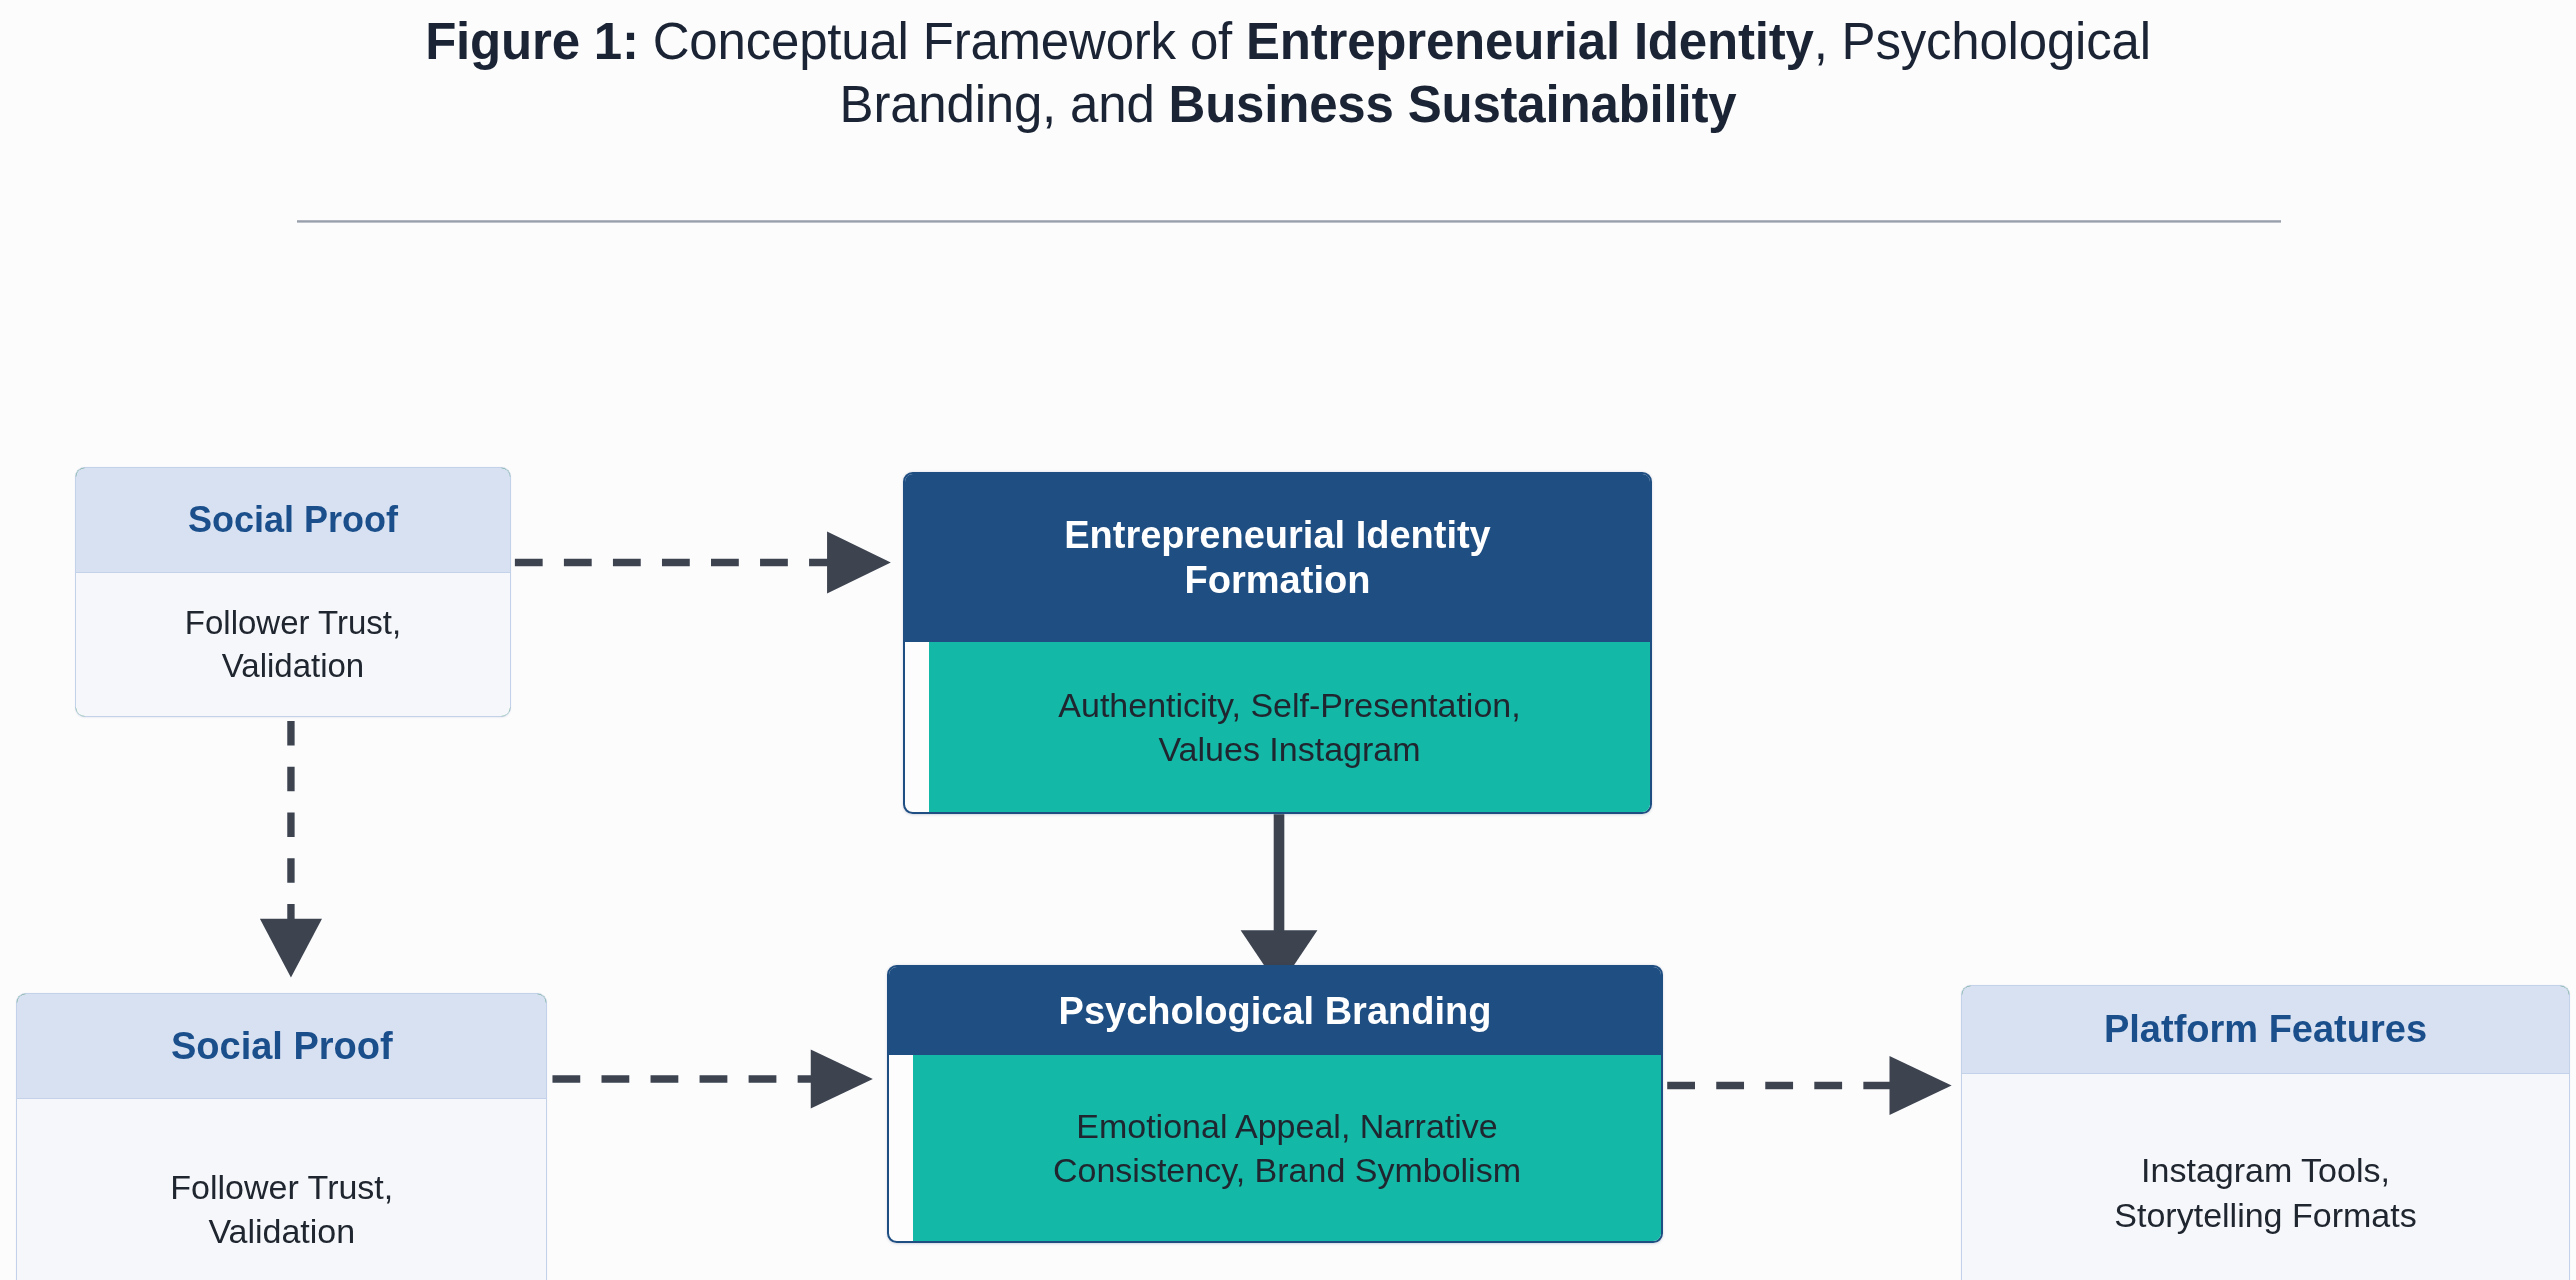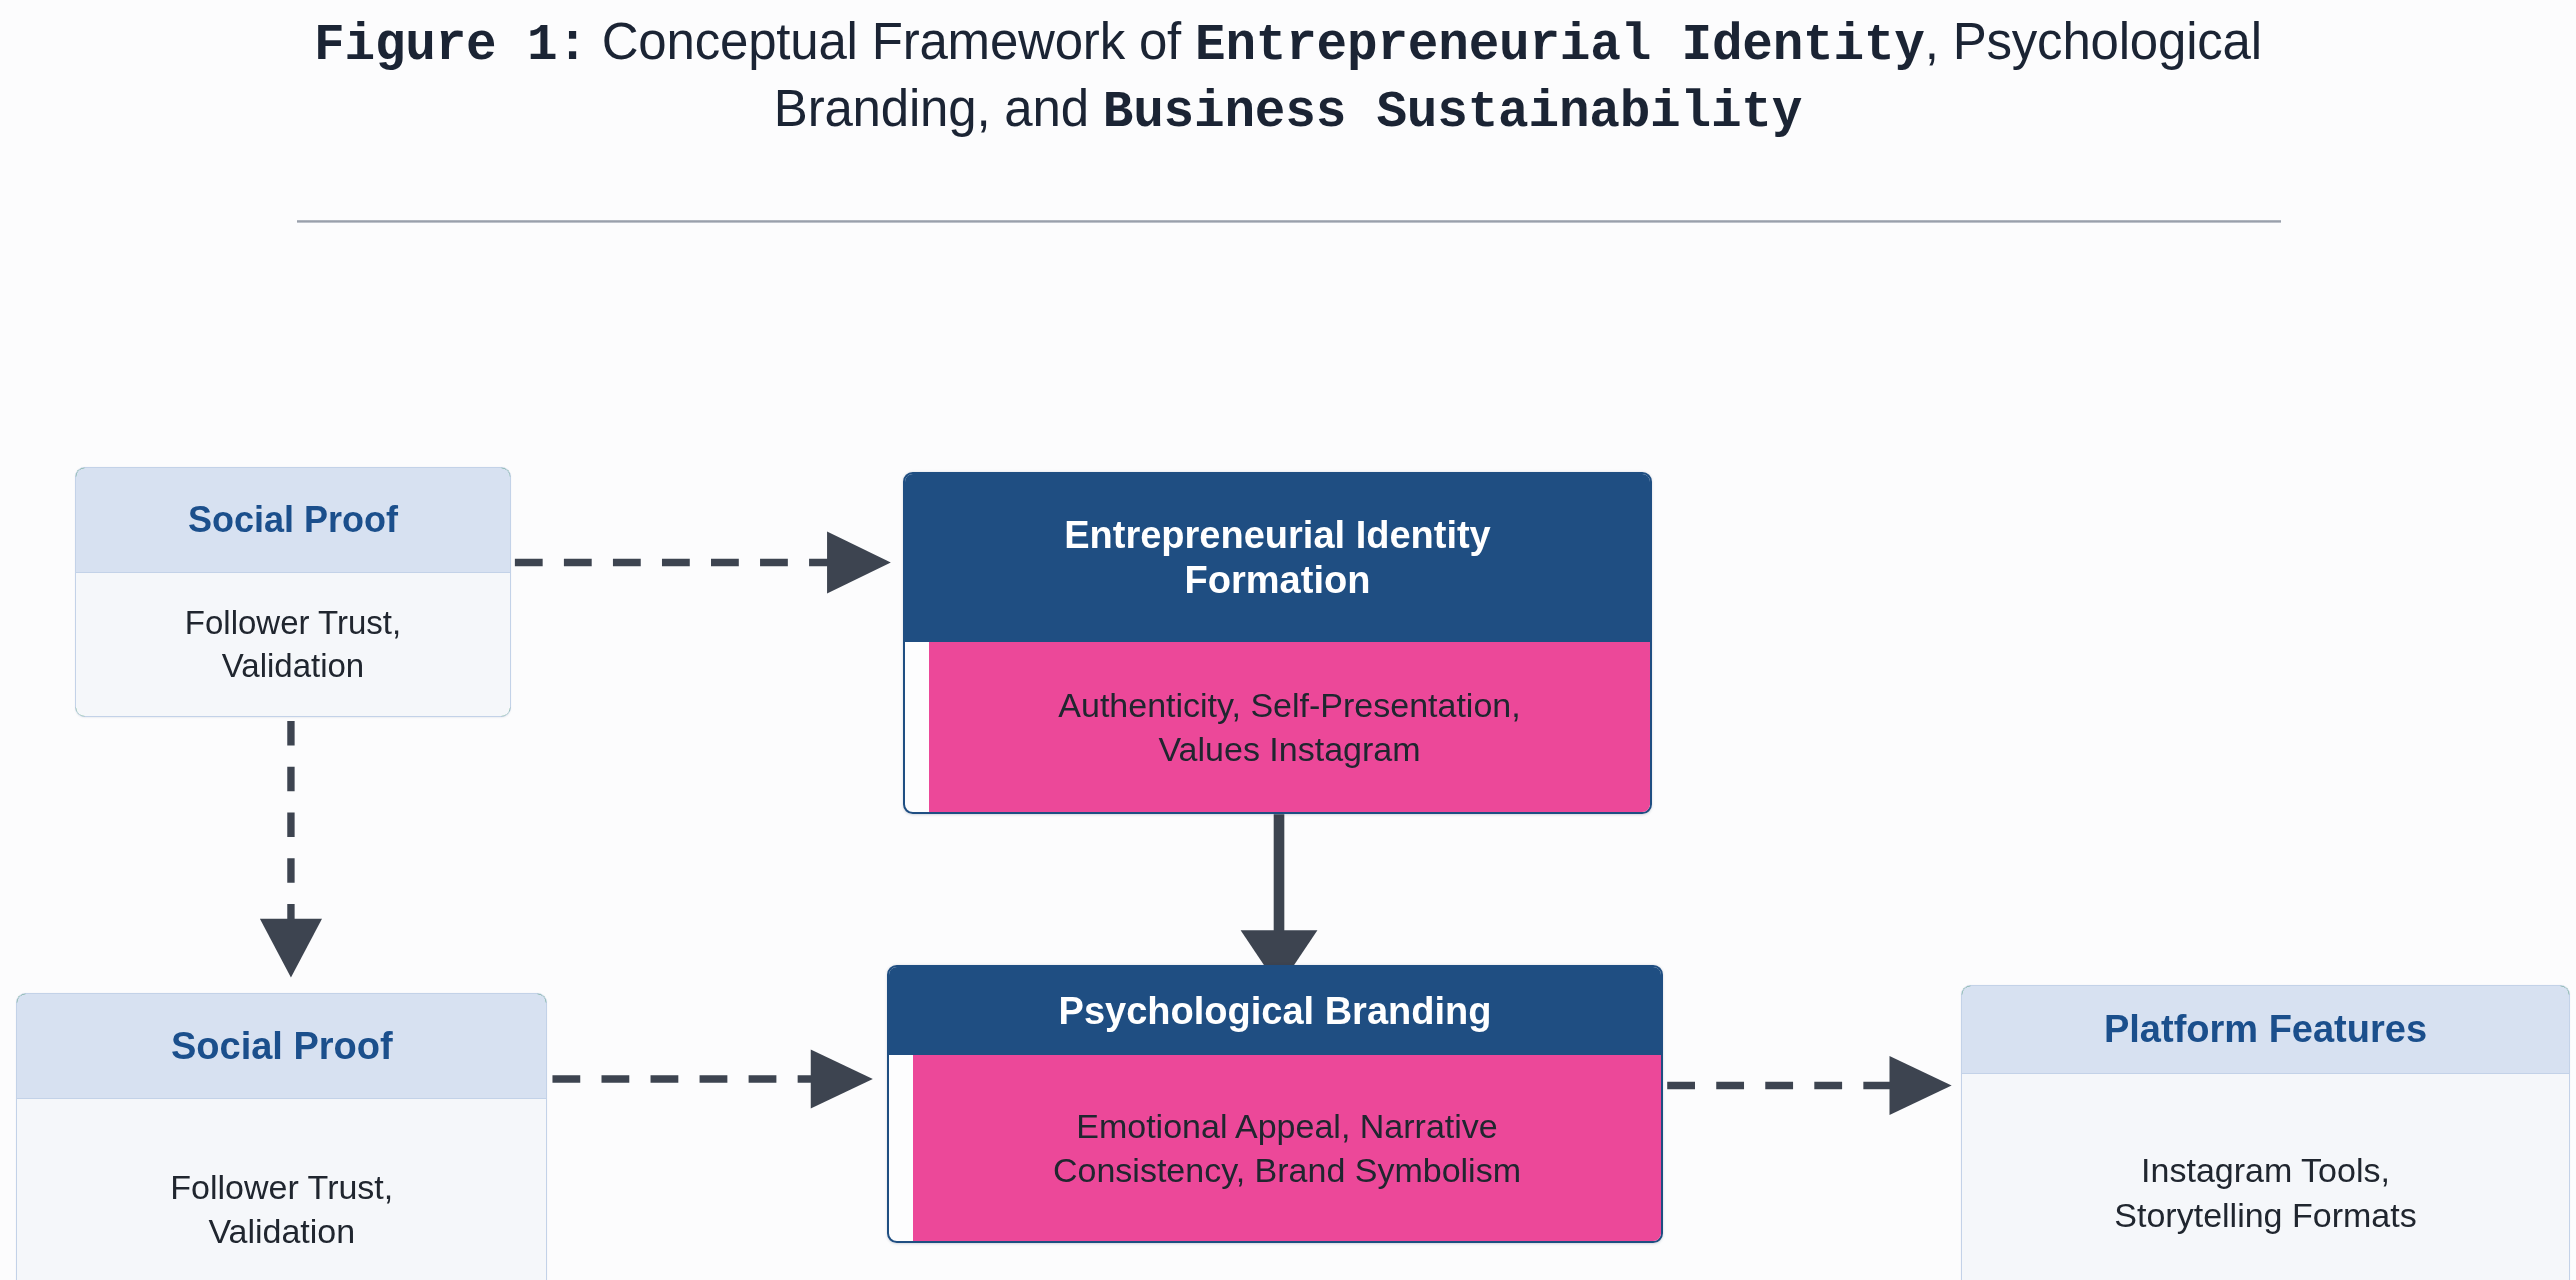--- a/index.html
+++ b/index.html
@@ -27,21 +27,21 @@
     width: 2576px;
     text-align: center;
   }
   .title-line {
     font-size: 51px;
     line-height: 1.22;
     color: #1B2434;
     letter-spacing: -0.2px;
     white-space: nowrap;
   }
-  .t-bold   { font-weight: 700; font-family: Liberation Mono, monospace; }
+  .t-bold   { font-weight: 700; }
   .t-normal { font-weight: 400; }
 
   #title-divider {
     position: absolute;
     left: 297px;
     top: 220px;
     width: 1984px;
     height: 2.5px;
     background: linear-gradient(to bottom, #b9bec7 0%, #9aa0ab 50%, #cfd3da 100%);
   }
@@ -95,21 +95,21 @@
   .node.dark {
     border: 2.5px solid #1F4E82;
     background: #FDFDFE;
     box-shadow: 0 0.8px 2.5px rgba(20,45,85,0.18);
   }
   .node.dark .node-header {
     background: #1F4E82;
     color: #FFFFFF;
   }
   .node.dark .node-body {
-    background: #ec4899;
+    background: #14b8a6;
     color: #20262F;
     margin-left: 24px;
   }
 
   
   #node-social-proof-top {
     left: 75px;  top: 467px;  width: 436px;  height: 250px;
   }
   #node-social-proof-top .node-header { height: 105px; font-size: 36px; }
   #node-social-proof-top .node-body   { font-size: 33px; }

